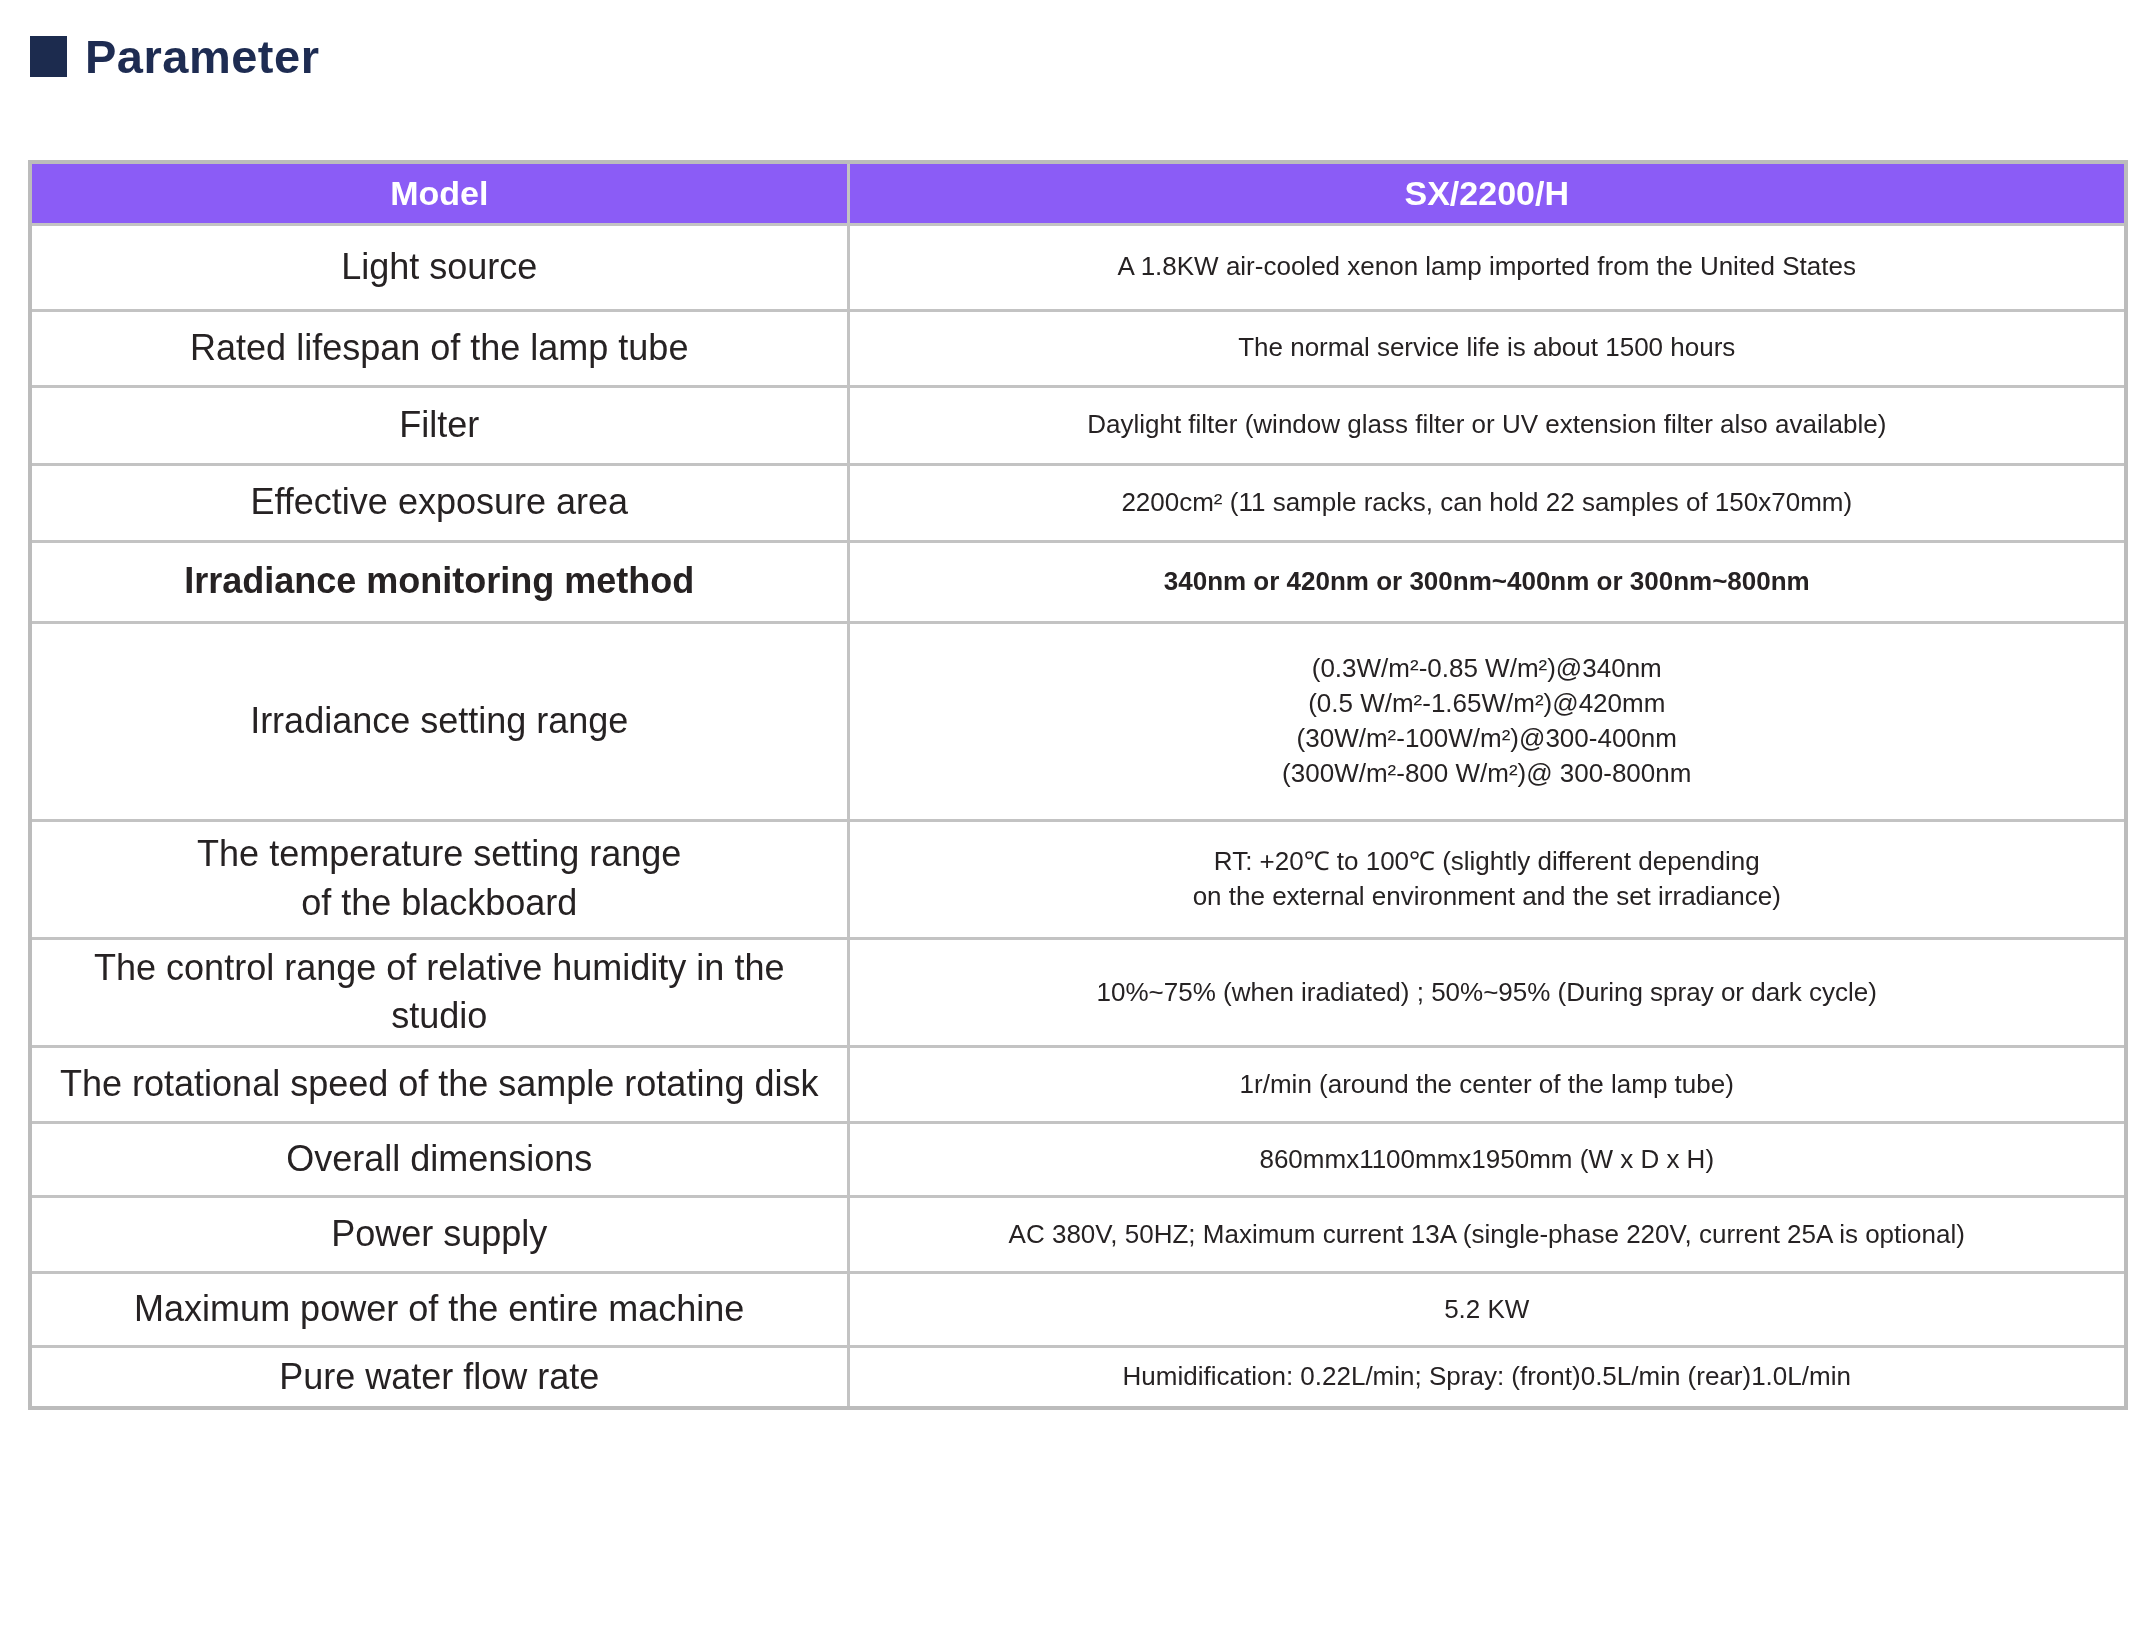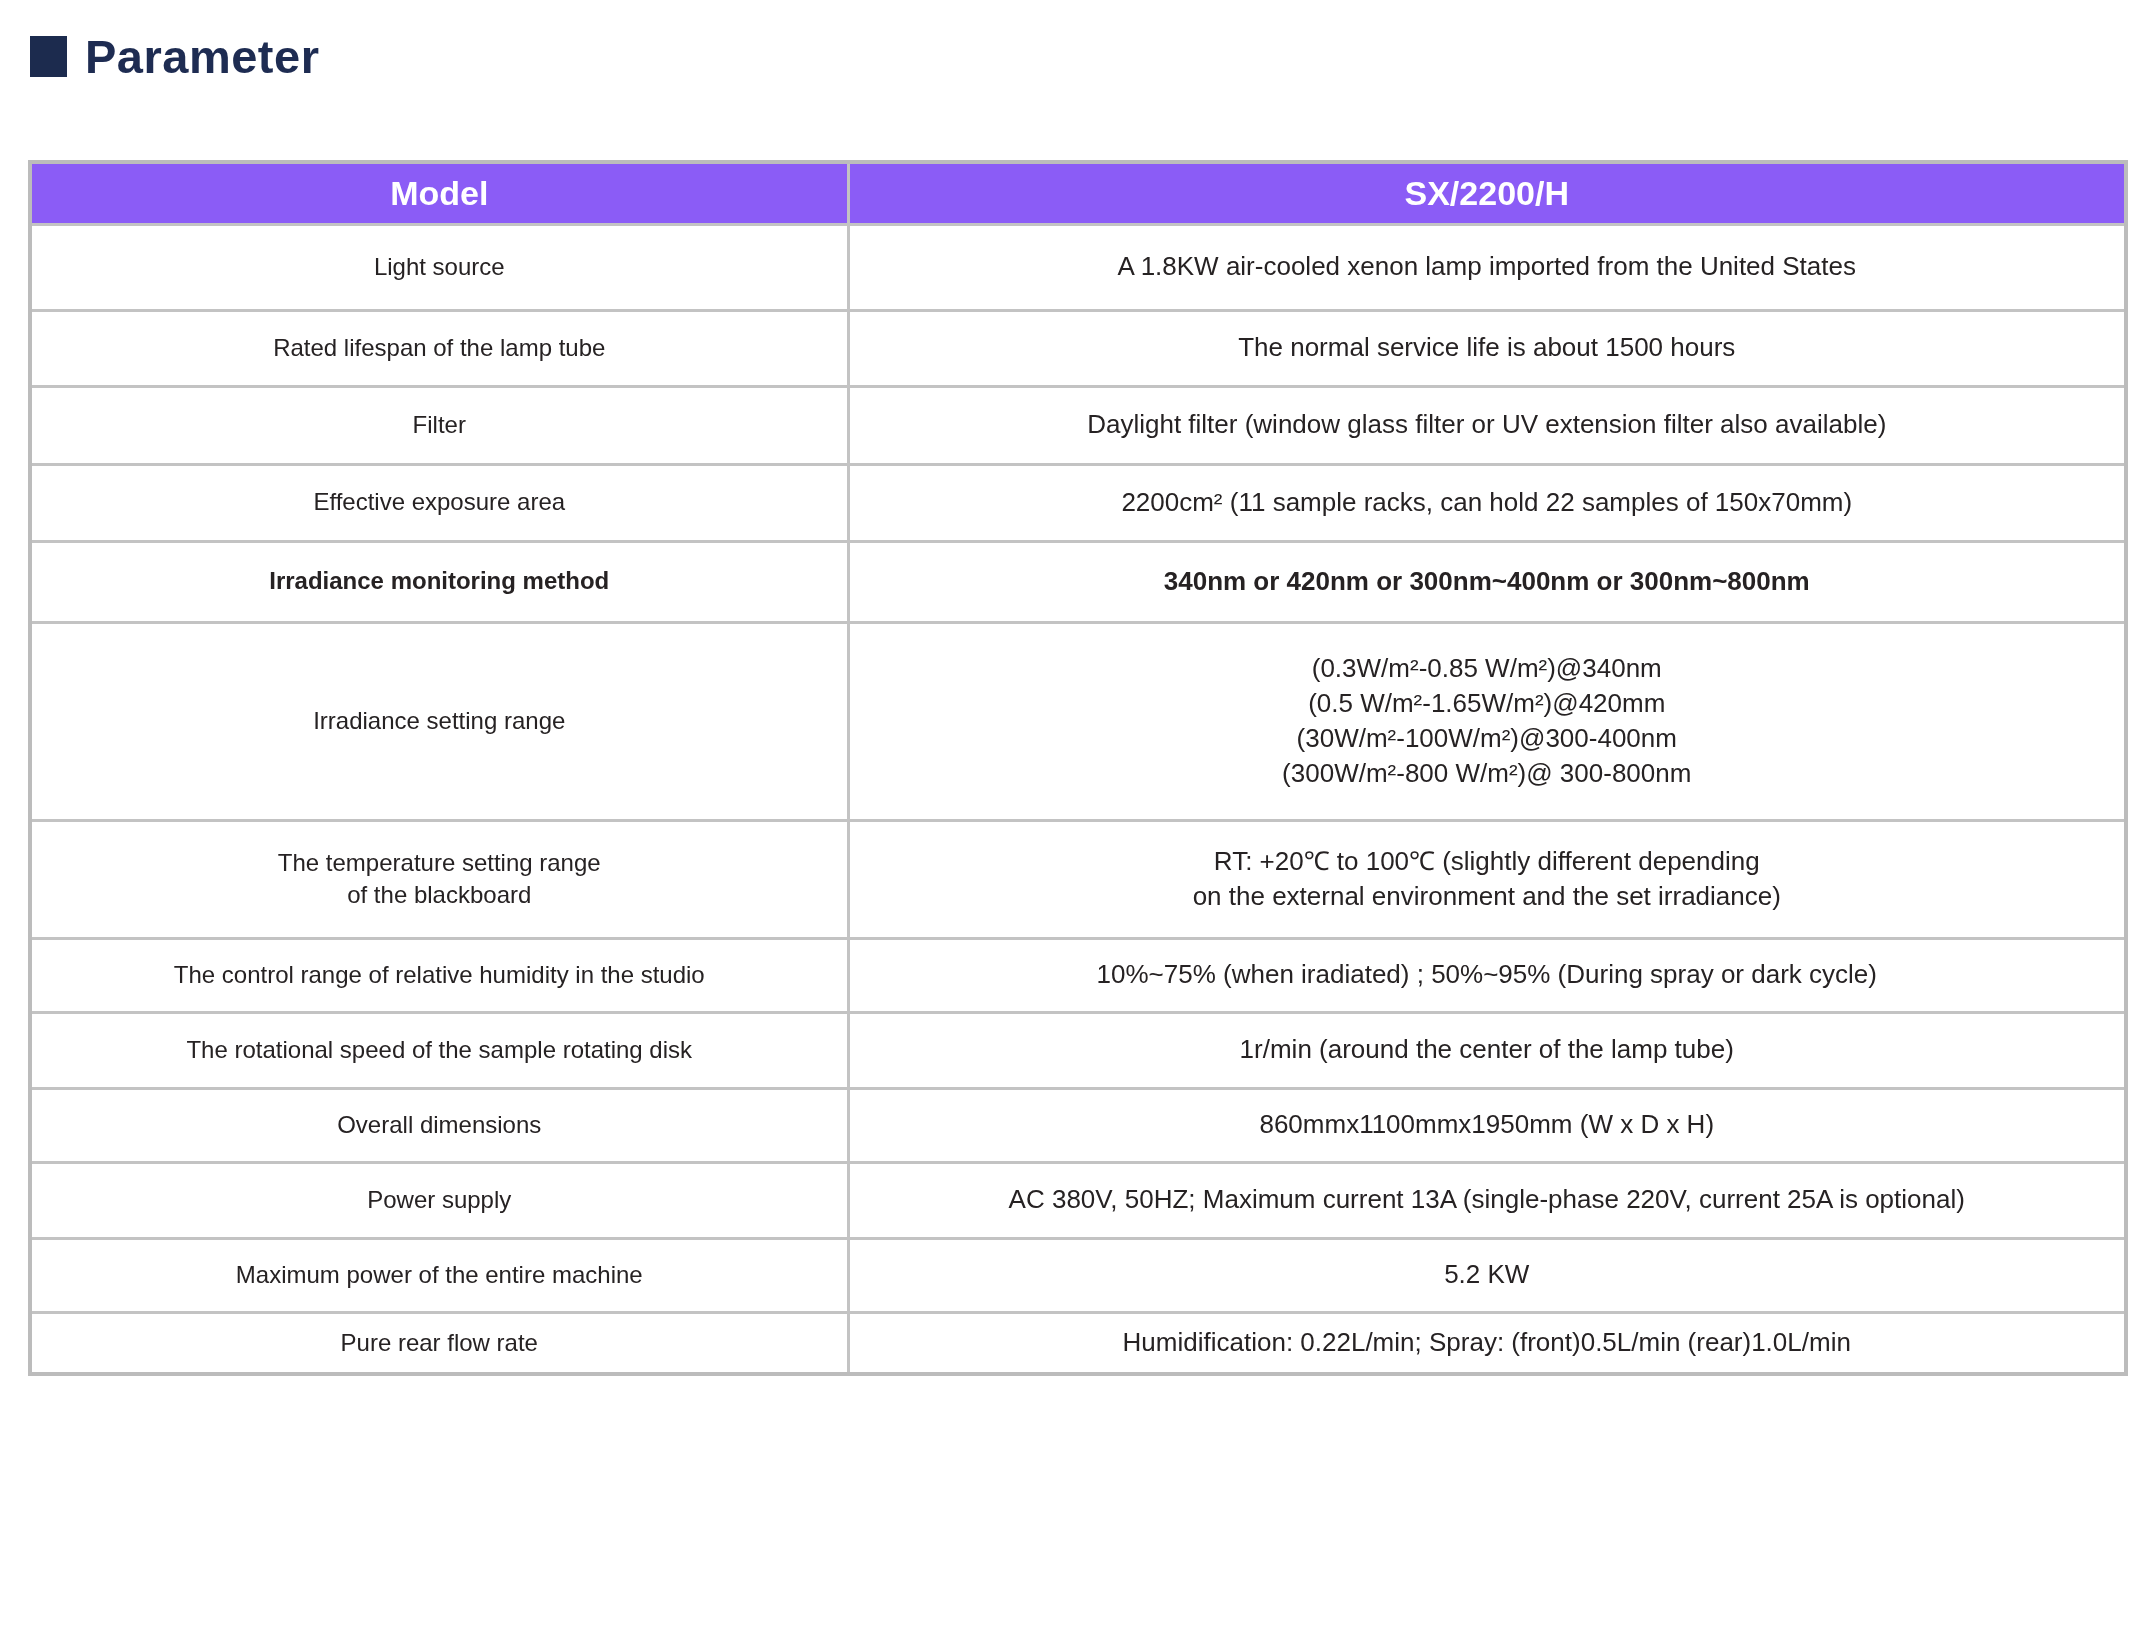--- a/index.html
+++ b/index.html
@@ -59,21 +59,21 @@
     padding: 4px 10px;
   }
   .param-table thead th {
     background: #8b5cf6;
     color: #ffffff;
     font-weight: bold;
     font-size: 34px;
     height: 62px;
   }
   .param-table td { font-size: 26px; line-height: 1.35; }
-  td.param-label { font-size: 24px; }
+  td.param-label { font-size: 36px; }
   
   tr.r0  td { height: 86px; }
   tr.r1  td { height: 76px; }
   tr.r2  td { height: 78px; }
   tr.r3  td { height: 77px; }
   tr.r4  td { height: 81px; font-weight: bold; }
   tr.r5  td { height: 198px; }
   tr.r6  td { height: 118px; margin-top: 40px; }
   tr.r7  td { height: 114px; font-size: 31px; }
   tr.r8  td { height: 74px; }
@@ -153,19 +153,19 @@
       </tr>
       <tr class="r11">
         <td class="param-label">Power supply</td>
         <td class="param-value">AC 380V, 50HZ; Maximum current 13A (single-phase 220V, current 25A is optional)</td>
       </tr>
       <tr class="r12">
         <td class="param-label">Maximum power of the entire machine</td>
         <td class="param-value">5.2 KW</td>
       </tr>
       <tr class="r14">
-        <td class="param-label">Pure rear flow rate</td>
+        <td class="param-label">Pure water flow rate</td>
         <td class="param-value">Humidification: 0.22L/min; Spray: (front)0.5L/min (rear)1.0L/min</td>
       </tr>
     </tbody>
   </table>
 
 </div>
 
 </body></html>

